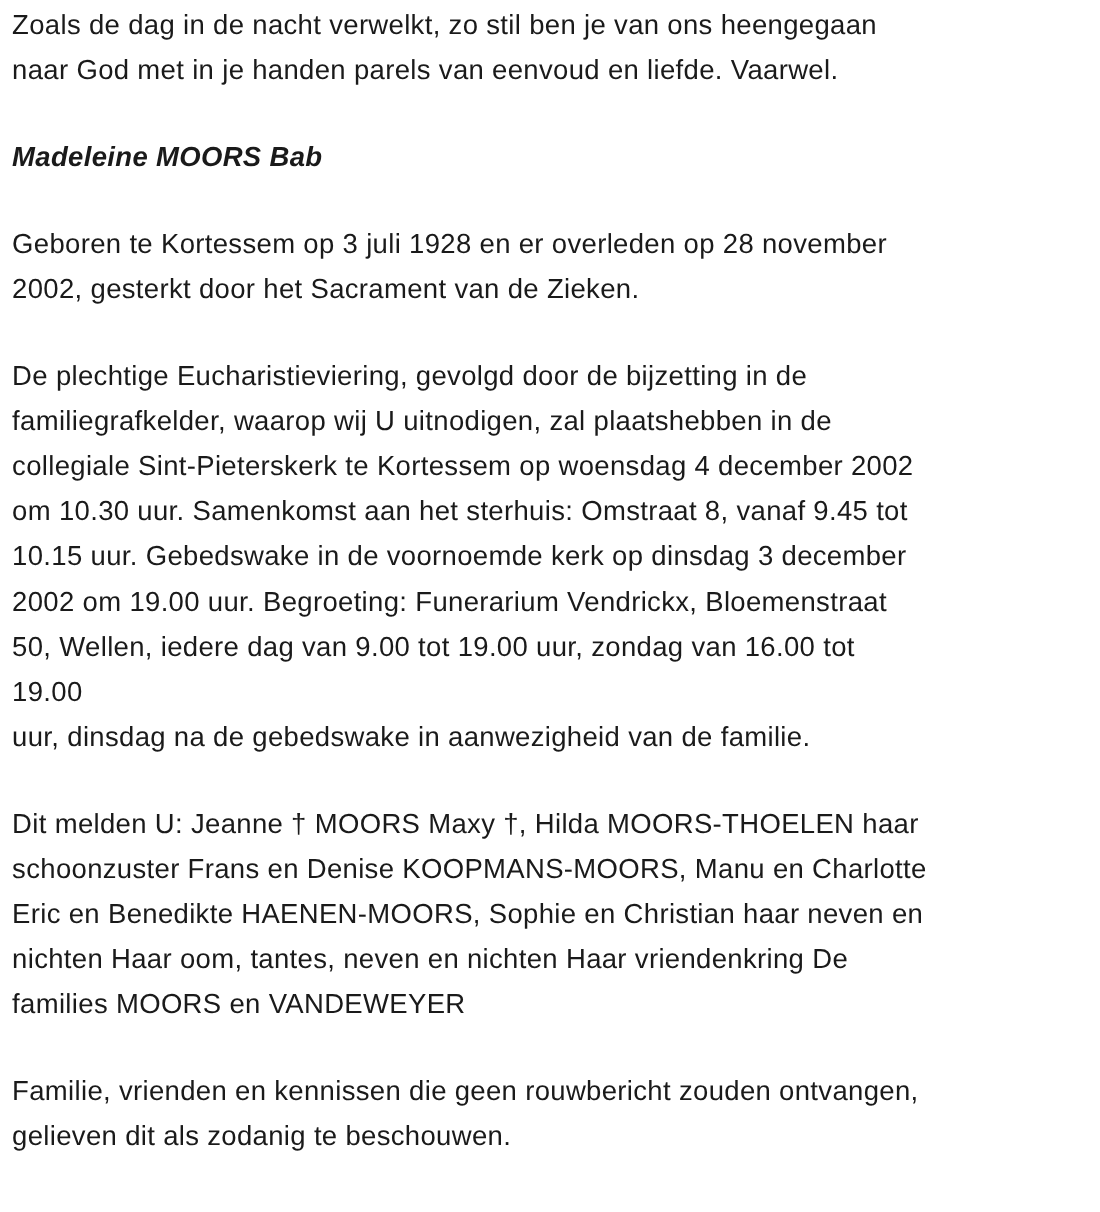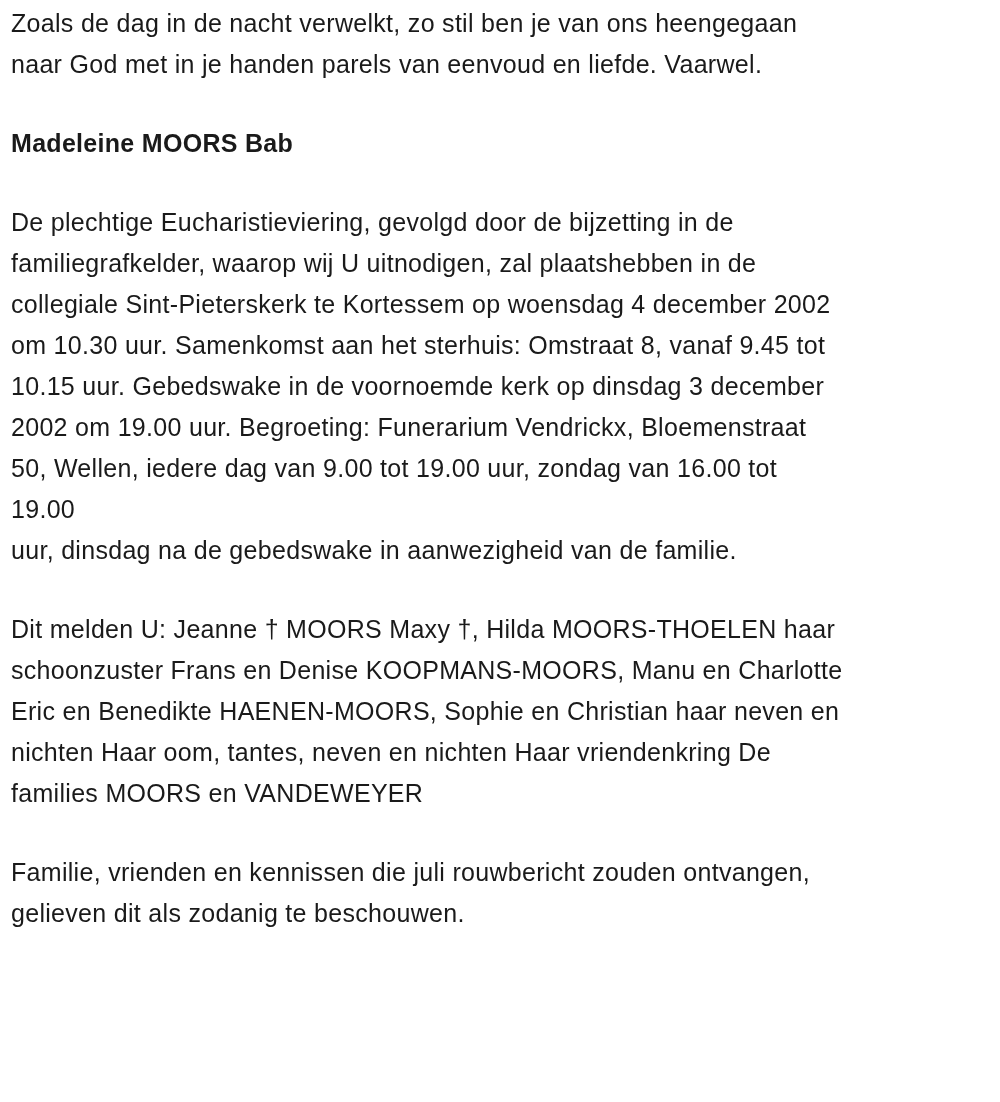--- a/index.html
+++ b/index.html
@@ -21,43 +21,46 @@
   .para {
     margin: 0 0 38px 0;
     font-size: 25px;
     line-height: 41px;
     letter-spacing: 0.3px;
     font-weight: 400;
     white-space: pre-line; 
   }
   .para.name {
     font-weight: 700;
+    font-style: italic;
   }
 </style>
 </head>
 <body>
 
 <main class="obituary">
   <p class="para">Zoals de dag in de nacht verwelkt, zo stil ben je van ons heengegaan
 naar God met in je handen parels van eenvoud en liefde. Vaarwel.</p>
 
   <p class="para name">Madeleine MOORS Bab</p>
 
+  <p class="para">Geboren te Kortessem op 3 juli 1928 en er overleden op 28 november
+2002, gesterkt door het Sacrament van de Zieken.</p>
 
   <p class="para">De plechtige Eucharistieviering, gevolgd door de bijzetting in de
 familiegrafkelder, waarop wij U uitnodigen, zal plaatshebben in de
 collegiale Sint-Pieterskerk te Kortessem op woensdag 4 december 2002
 om 10.30 uur. Samenkomst aan het sterhuis: Omstraat 8, vanaf 9.45 tot
 10.15 uur. Gebedswake in de voornoemde kerk op dinsdag 3 december
 2002 om 19.00 uur. Begroeting: Funerarium Vendrickx, Bloemenstraat
 50, Wellen, iedere dag van 9.00 tot 19.00 uur, zondag van 16.00 tot 19.00
 uur, dinsdag na de gebedswake in aanwezigheid van de familie.</p>
 
   <p class="para">Dit melden U: Jeanne † MOORS Maxy †, Hilda MOORS-THOELEN haar
 schoonzuster Frans en Denise KOOPMANS-MOORS, Manu en Charlotte
 Eric en Benedikte HAENEN-MOORS, Sophie en Christian haar neven en
 nichten Haar oom, tantes, neven en nichten Haar vriendenkring De
 families MOORS en VANDEWEYER</p>
 
 
-  <p class="para">Familie, vrienden en kennissen die juli rouwbericht zouden ontvangen,
+  <p class="para">Familie, vrienden en kennissen die geen rouwbericht zouden ontvangen,
 gelieven dit als zodanig te beschouwen.</p>
 </main>
 
 </body></html>

